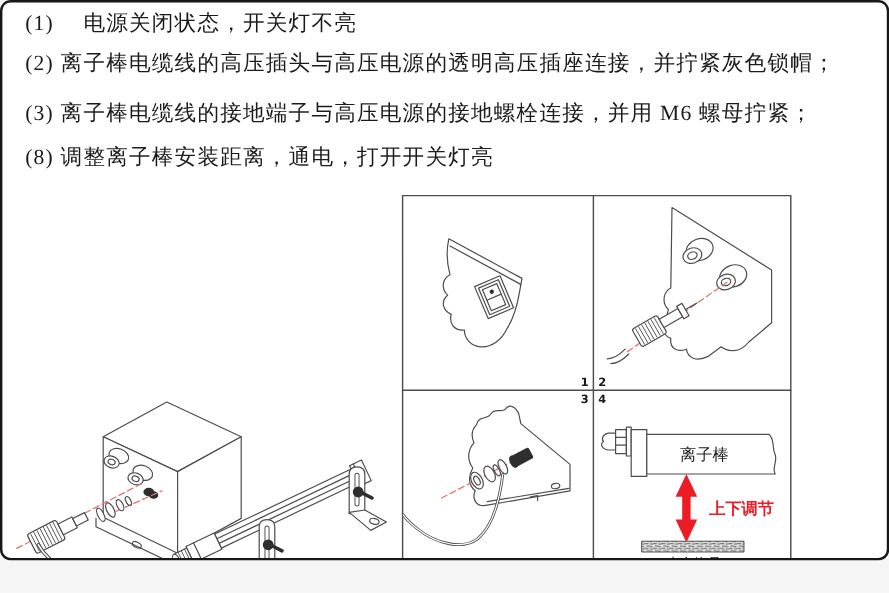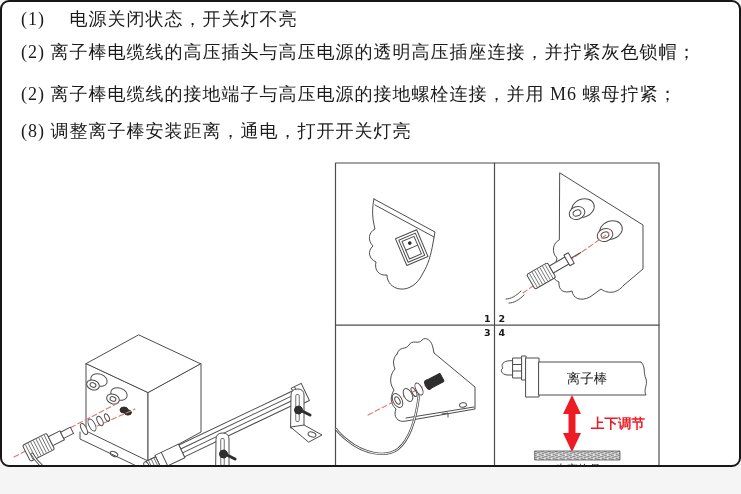--- a/index.html
+++ b/index.html
@@ -33,21 +33,21 @@
   svg .redfill{fill:#ed1c24; stroke:none;}
 </style>
 </head>
 <body>
 
 <div class="screen">
 
   <div>
     <div class="instr-line l1">(1)　 电源关闭状态，开关灯不亮</div>
     <div class="instr-line l2">(2) 离子棒电缆线的高压插头与高压电源的透明高压插座连接，并拧紧灰色锁帽；</div>
-    <div class="instr-line l3">(2) 离子棒电缆线的接地端子与高压电源的接地螺栓连接，并用 M6 螺母拧紧；</div>
+    <div class="instr-line l3">(3) 离子棒电缆线的接地端子与高压电源的接地螺栓连接，并用 M6 螺母拧紧；</div>
     <div class="instr-line l4">(8) 调整离子棒安装距离，通电，打开开关灯亮</div>
   </div>
 
   <svg style="left:0;top:295px;width:335px;height:199px" viewBox="0 295 335 199">
 
     <g>
       <path class="f" d="M137,333 L199,362 L146,391 L84,362 Z"></path>
       <path class="f" d="M84,362 L84,429 L146,459 L146,391 Z"></path>
       <path class="f" d="M199,362 L199,430 L146,459 L146,391 Z"></path>
       <path d="M78,430 L78,437 L145,469 L205,438 L205,431"></path>

